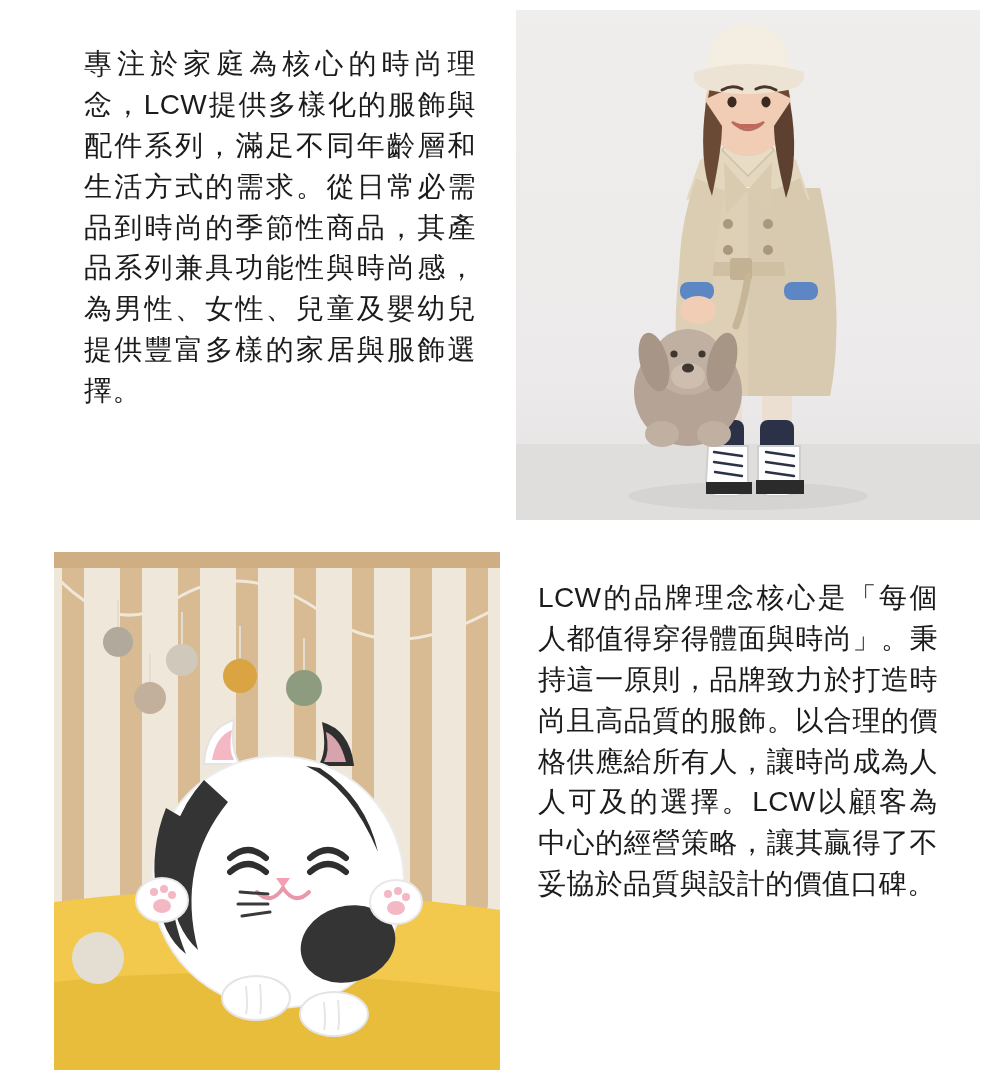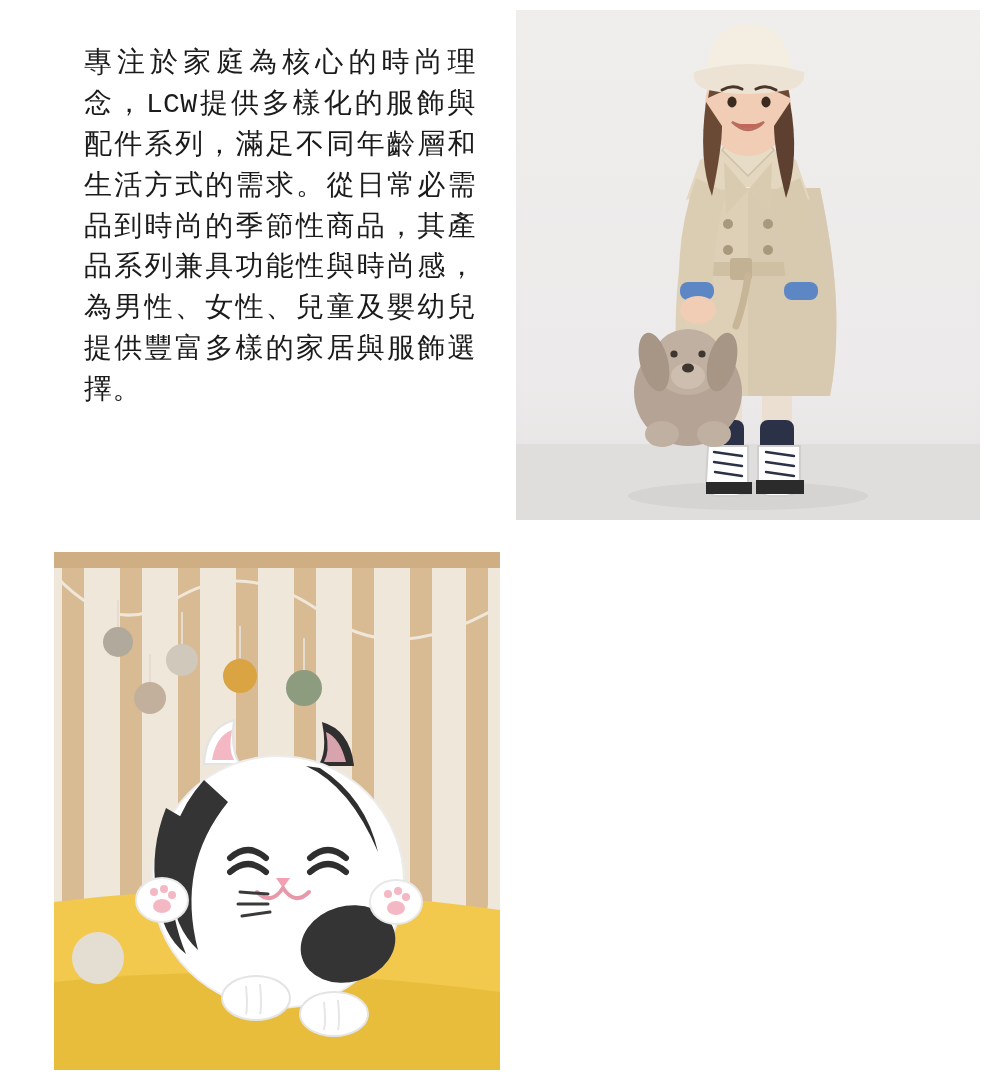--- a/index.html
+++ b/index.html
@@ -25,21 +25,20 @@
   .block {
     position: absolute;
     box-sizing: border-box;
   }
 
   
   #text-top-left {
     left: 84px;
     top: 44px;
     width: 392px;
-    font-family: Liberation Mono, monospace;
   }
   
   #text-bottom-right {
     left: 538px;
     top: 578px;
     width: 400px;
   }
 
   .body-copy {
     font-size: 28px;
@@ -294,15 +293,18 @@
         <g stroke="#e6e6e6" stroke-width="2" fill="none">
           <path d="M192 434 q2 20 0 28"></path>
             <path d="M206 432 q2 22 0 30"></path>
           <path d="M270 450 q2 20 0 28"></path>
             <path d="M284 448 q2 22 0 30"></path>
         </g>
       </g>
     </svg>
   </div>
 
+  <div class="block" id="text-bottom-right">
+    <p class="body-copy">LCW的品牌理念核心是「每個人都值得穿得體面與時尚」。秉持這一原則，品牌致力於打造時尚且高品質的服飾。以合理的價格供應給所有人，讓時尚成為人人可及的選擇。LCW以顧客為中心的經營策略，讓其贏得了不妥協於品質與設計的價值口碑。</p>
+  </div>
 
   <div class="page-bottom-rule"></div>
 </div>
 
 </body></html>

